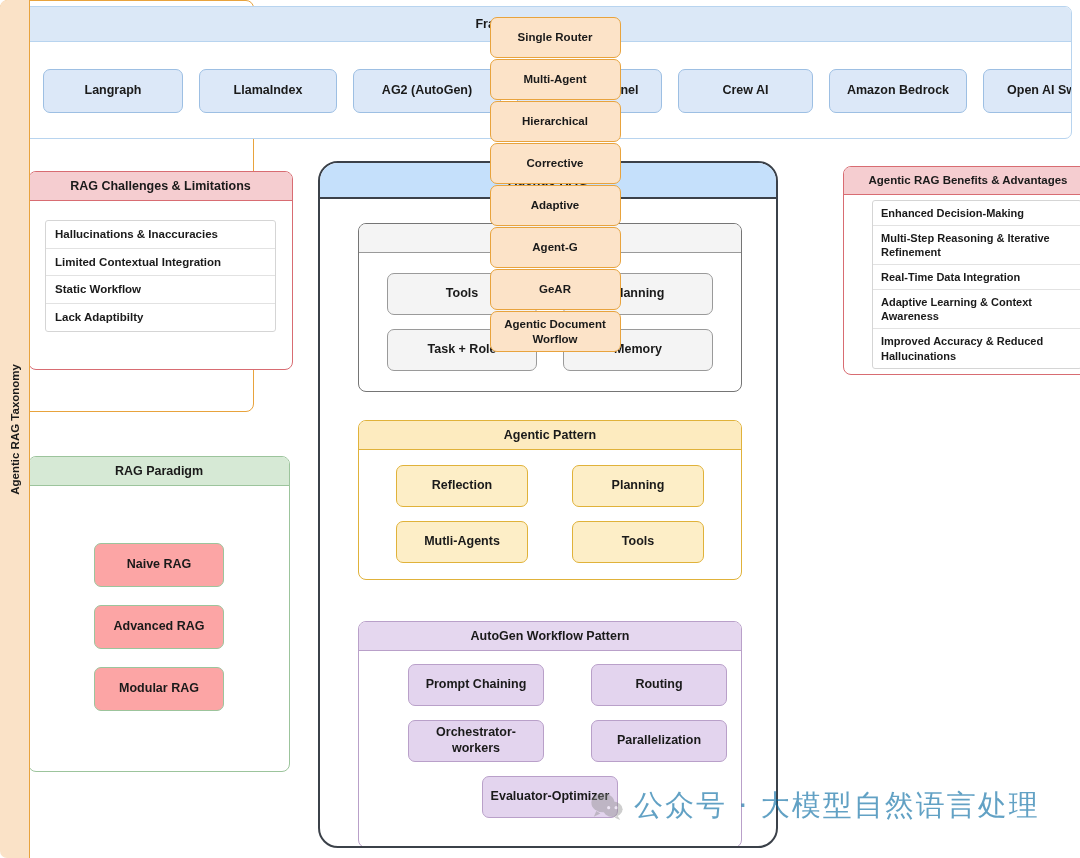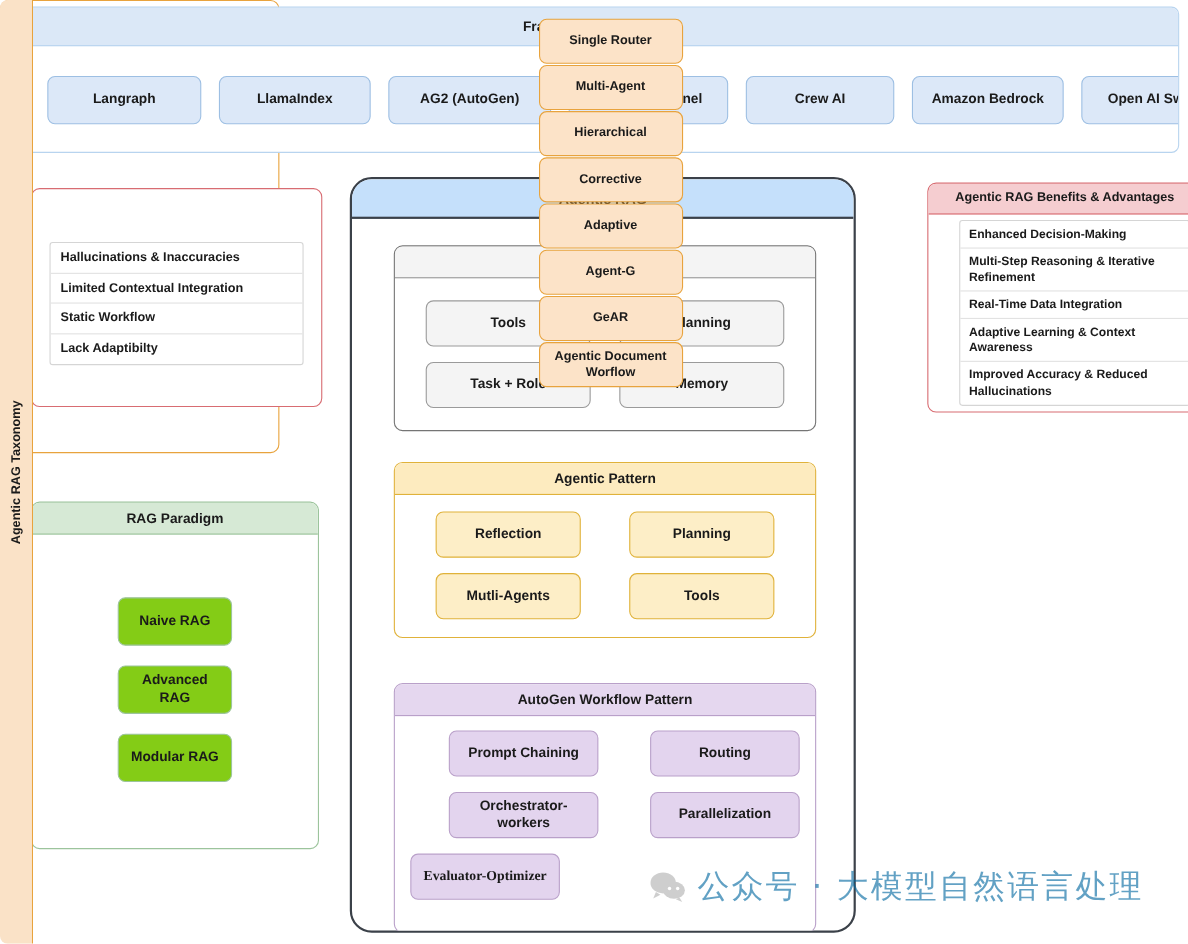--- a/index.html
+++ b/index.html
@@ -125,23 +125,23 @@
     position: absolute;
     left: 0; top: 32px; right: 0; bottom: 0;
     display: flex;
     flex-direction: column;
     align-items: center;
     justify-content: center;
     gap: 18px;
     padding-bottom: 6px;
   }
   #paradigm-col .node {
-    background: #84cc16;
+    background: #fca5a5;
     border: 1px solid #9cc49c;
-    width: 104px; height: 44px;
+    width: 130px; height: 44px;
   }
 
   
   #agentic {
     left: 318px; top: 161px; width: 460px; height: 687px;
     border: 2px solid #3b4149;
     border-radius: 20px;
     background: #ffffff;
   }
   #agentic > .grp-title {
@@ -224,22 +224,21 @@
     box-sizing: border-box;
   }
   #workflow-grid .wf-row {
     display: flex;
     justify-content: space-between;
     margin-bottom: 14px;
     margin-left: 35px;
   }
   #workflow-grid .wf-center {
     display: flex;
-    justify-content: flex-start;
-    font-family: Liberation Serif, serif;
+    justify-content: center;
   }
   #workflow-group .node {
     background: #e3d4ee;
     border: 1px solid #b9a0c9;
     width: 136px; height: 42px;
   }
 
   
   #benefits {
     left: 803px; top: 166px; width: 250px; height: 209px;
@@ -334,20 +333,21 @@
       <div class="node w2">LlamaIndex</div>
       <div class="node w3">AG2 (AutoGen)</div>
       <div class="node w4">Semantic Kernel</div>
       <div class="node w5">Crew AI</div>
       <div class="node w6">Amazon Bedrock</div>
       <div class="node w7">Open AI Swarm</div>
     </div>
   </div>
 
   <div class="grp" id="challenges">
+    <div class="grp-title">RAG Challenges &amp; Limitations</div>
     <div class="list-card">
       <div class="row">Hallucinations &amp; Inaccuracies</div>
       <div class="row">Limited Contextual Integration</div>
       <div class="row">Static Workflow</div>
       <div class="row">Lack Adaptibilty</div>
     </div>
   </div>
 
   <div class="grp" id="paradigm">
     <div class="grp-title">RAG Paradigm</div>

